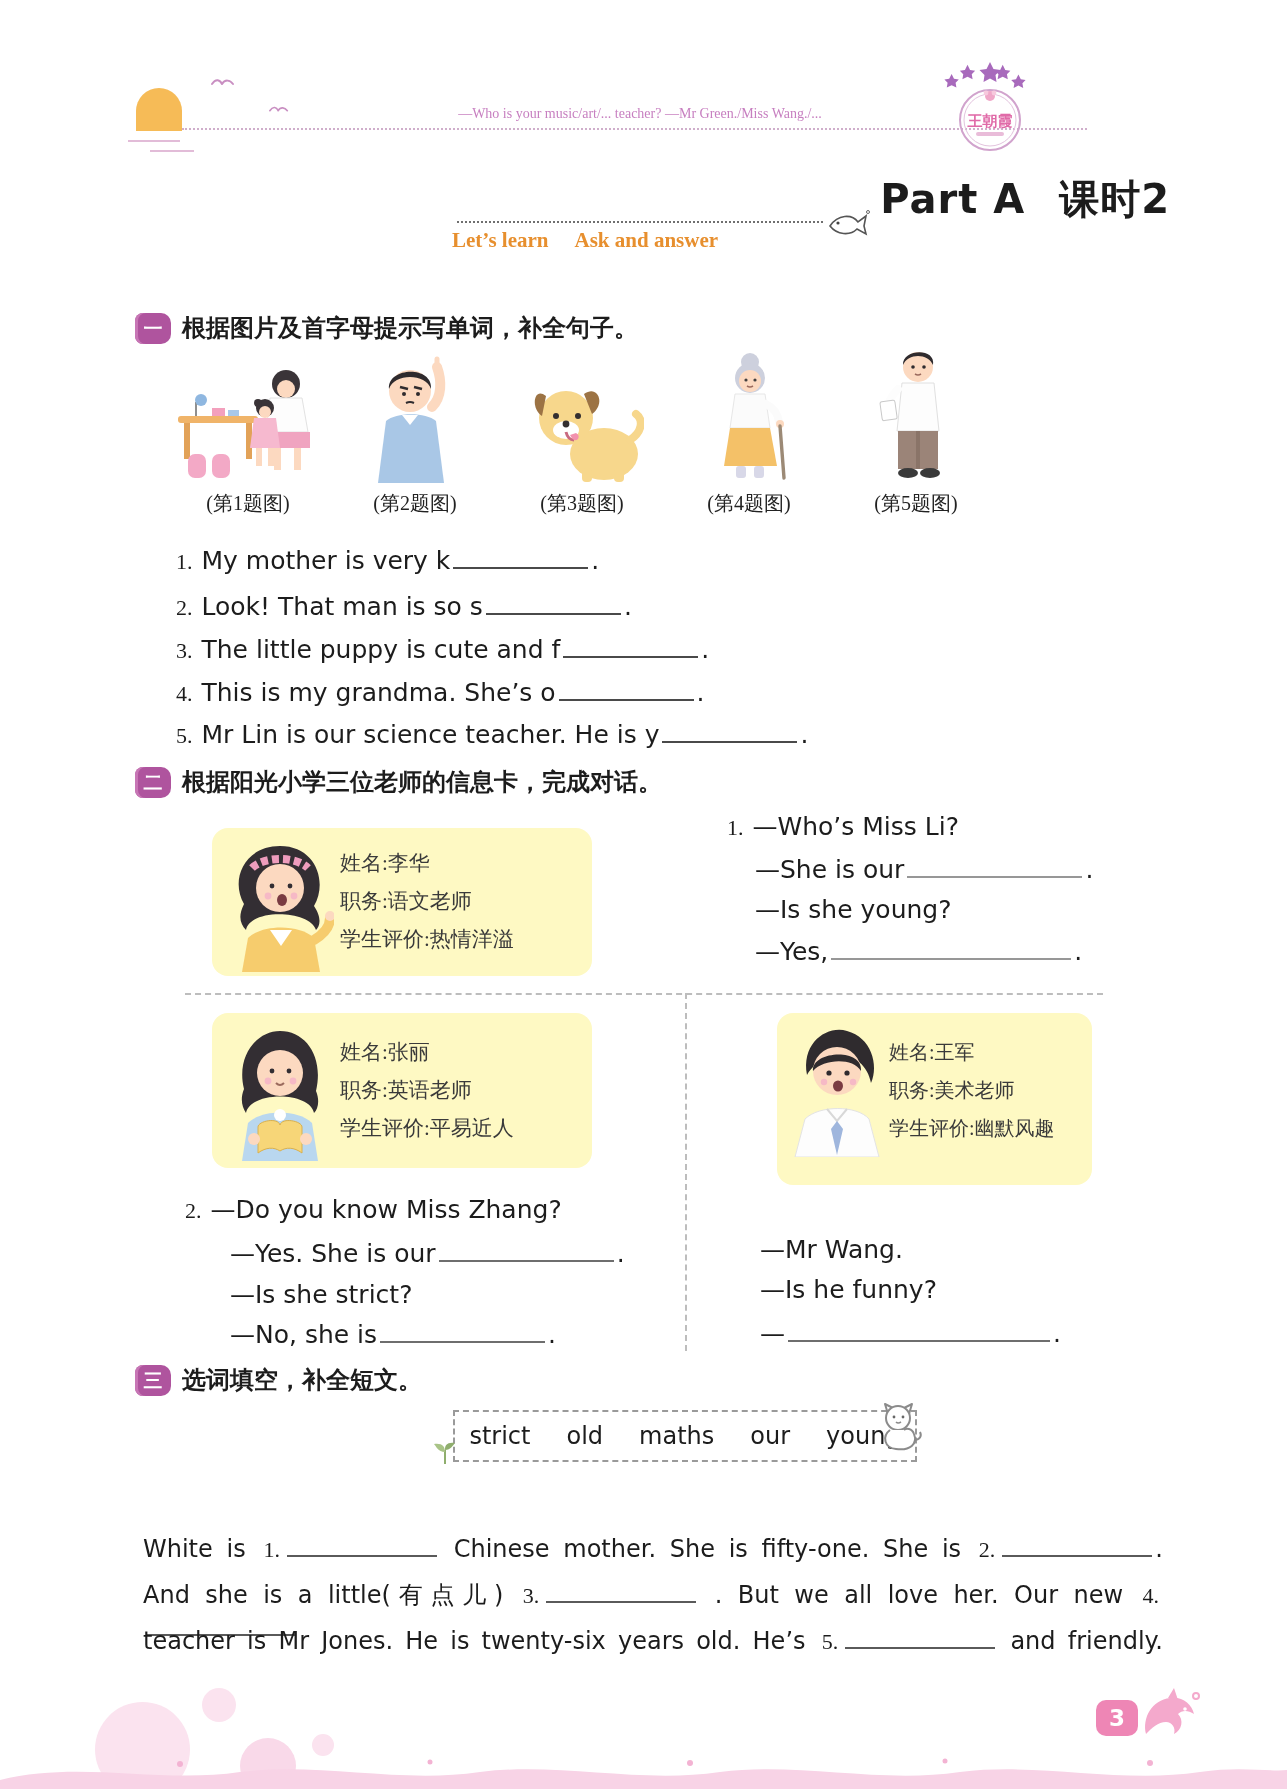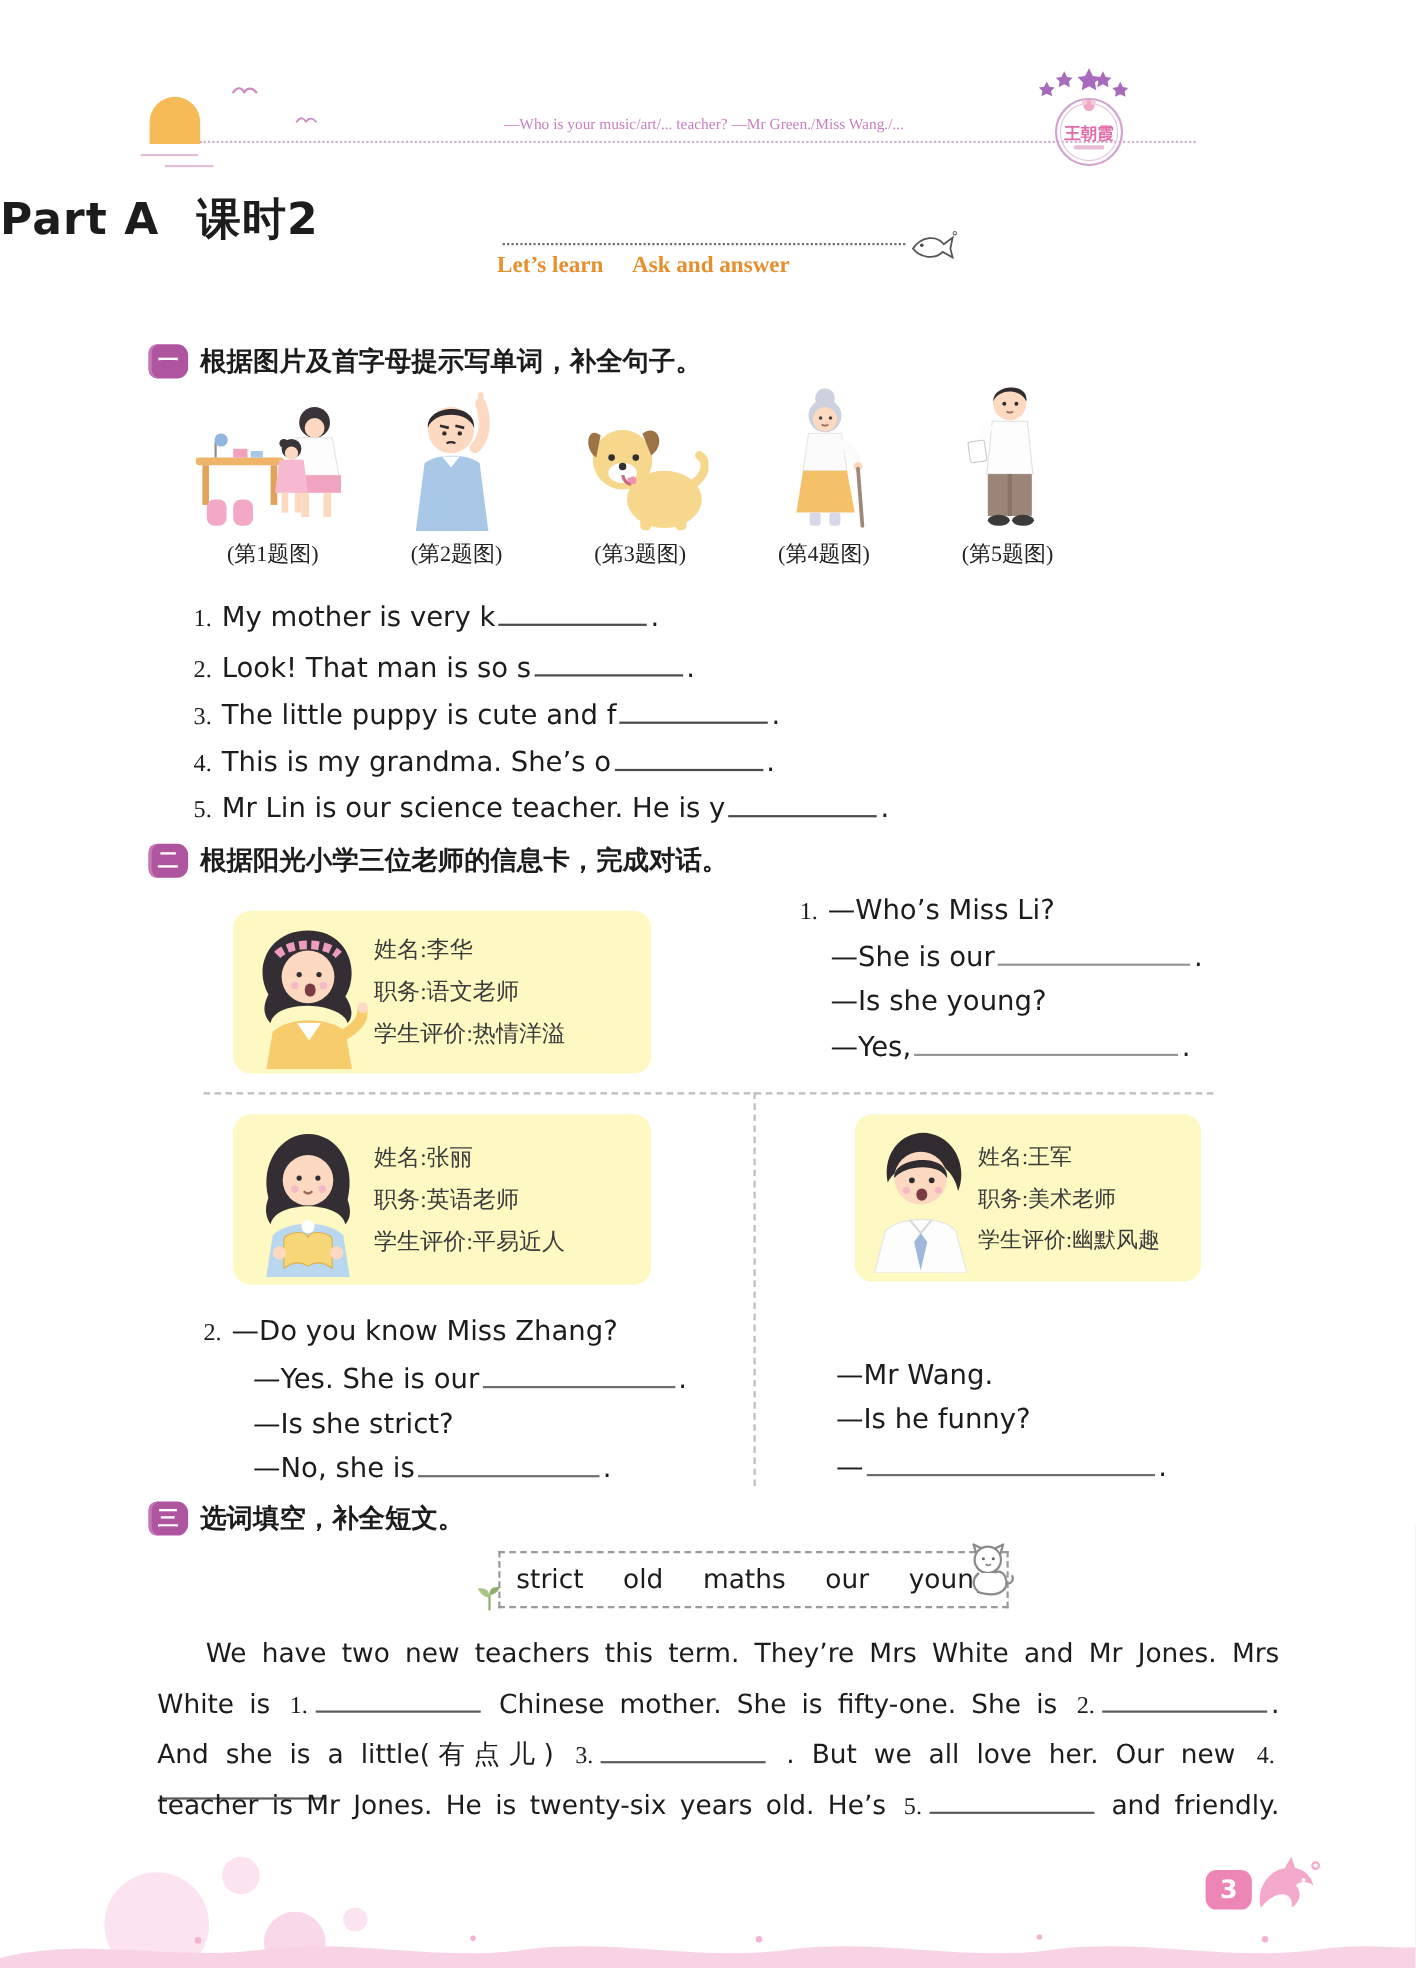--- a/index.html
+++ b/index.html
@@ -9,21 +9,21 @@
 
   
   .sun{left:136px;top:88px;width:46px;height:43px;background:#f6bb57;border-radius:46px 46px 0 0;}
   .sunline{height:2px;background:#e2bcd8;}
   .hdr-dots{left:182px;top:128px;width:905px;border-top:2px dotted #cfaecb;}
   .slogan{left:300px;top:106px;width:680px;text-align:center;
           font-family:"Liberation Serif",serif;font-size:14px;color:#c77fc0;}
   .logo{left:942px;top:58px;width:96px;height:100px;}
 
   
-  .title{left:0;top:172px;width:1170px;text-align:left;font-size:40px;font-weight:bold;letter-spacing:1px;}
+  .title{left:0;top:172px;width:1170px;text-align:right;font-size:40px;font-weight:bold;letter-spacing:1px;}
   .title .gap{display:inline-block;width:34px;}
   .title-dots{left:457px;top:221px;width:366px;border-top:2px dotted #6f6f6f;}
   .fish{left:826px;top:204px;width:46px;height:38px;}
   .subtitle{left:0;top:228px;width:1170px;text-align:center;color:#e78f2e;font-weight:bold;
             font-family:"Liberation Serif",serif;font-size:21px;}
   .subtitle .gap{display:inline-block;width:26px;}
 
   
   .badge{width:36px;height:31px;background:#af549e;border-radius:8px 10px 10px 8px;color:#fff;
          text-align:center;line-height:31px;font-size:19px;font-weight:bold;
@@ -280,21 +280,21 @@
       <circle cx="26" cy="116" r="6" fill="#fcd9c0"></circle>
         <circle cx="78" cy="116" r="6" fill="#fcd9c0"></circle>
     </svg>
     <div class="card-text" style="left:128px;top:20px;font-size:21px;">
       <div>姓名:张丽</div>
       <div>职务:英语老师</div>
       <div>学生评价:平易近人</div>
     </div>
   </div>
 
-  <div class="abs card" style="left:777px;top:1013px;width:315px;height:152px;">
+  <div class="abs card" style="left:777px;top:1013px;width:315px;height:172px;">
     <svg class="abs" style="left:10px;top:8px;" width="96" height="136" viewBox="0 0 96 136">
       <path d="M20,54 C14,22 40,4 60,10 C84,16 92,44 84,62 C80,40 60,30 44,36 C32,40 24,46 20,54 Z" fill="#2f2b2e"></path>
       <circle cx="50" cy="50" r="24" fill="#fcd9c0"></circle>
       <path d="M26,50 C24,30 76,26 74,50 C66,36 36,38 26,50 Z" fill="#2f2b2e"></path>
       <circle cx="42" cy="52" r="2.6" fill="#2f2b2e"></circle>
         <circle cx="60" cy="52" r="2.6" fill="#2f2b2e"></circle>
       <circle cx="37" cy="61" r="3.2" fill="#f6b9c6"></circle>
         <circle cx="66" cy="61" r="3.2" fill="#f6b9c6"></circle>
       <ellipse cx="51" cy="65" rx="5" ry="5.5" fill="#7a3b42"></ellipse>
       <path d="M8,136 L18,98 C32,84 70,84 82,98 L92,136 Z" fill="#fdfdfd" stroke="#e3e3e3"></path>
@@ -349,21 +349,20 @@
   <svg class="abs" style="left:872px;top:1396px;" width="54" height="56" viewBox="0 0 54 56">
     <path d="M16,18 L13,8 L21,12 M32,12 L40,8 L37,18" fill="none" stroke="#8b8b8b" stroke-width="2" stroke-linejoin="round"></path>
     <circle cx="26" cy="22" r="12" fill="#fff" stroke="#8b8b8b" stroke-width="2"></circle>
     <circle cx="22" cy="21" r="1.4" fill="#666"></circle>
       <circle cx="31" cy="21" r="1.4" fill="#666"></circle>
     <path d="M24,26 Q26,28 29,26" stroke="#8b8b8b" stroke-width="1.6" fill="none"></path>
     <path d="M18,34 C10,40 12,52 24,53 C38,55 46,48 42,38 C40,32 34,32 32,34" fill="#fff" stroke="#8b8b8b" stroke-width="2"></path>
     <path d="M42,44 C48,44 50,40 48,36" fill="none" stroke="#8b8b8b" stroke-width="2"></path>
   </svg>
 
-  <div class="abs pline" style="top:1487px;text-indent:44px;">We have two new teachers this term. They’re Mrs White and Mr Jones. Mrs</div>
   <div class="abs pline" style="top:1533px;">
     <span>White is</span>
     <span class="pn">1.</span><span class="blank w150"></span>
     <span>Chinese mother. She is fifty-one. She is</span>
     <span class="pn">2.</span><span class="blank w150"></span><span>.</span>
   </div>
   <div class="abs pline" style="top:1579px;">
     <span>And she is a little(有点儿)</span>
     <span class="pn">3.</span><span class="blank w150"></span>
     <span>. But we all love her. Our new</span>

